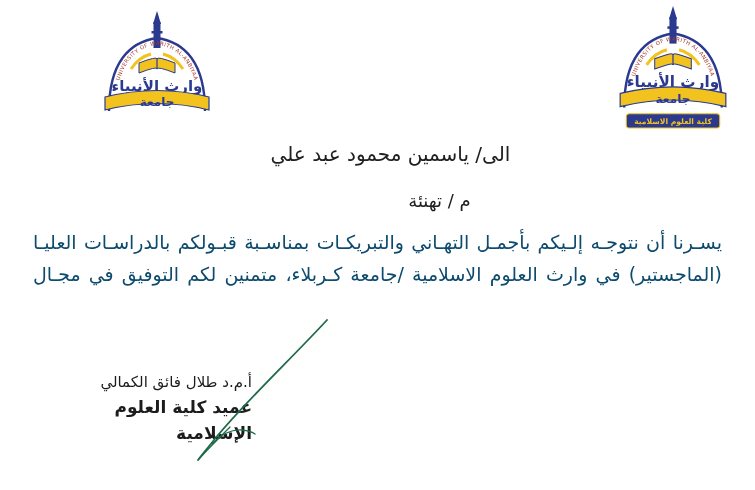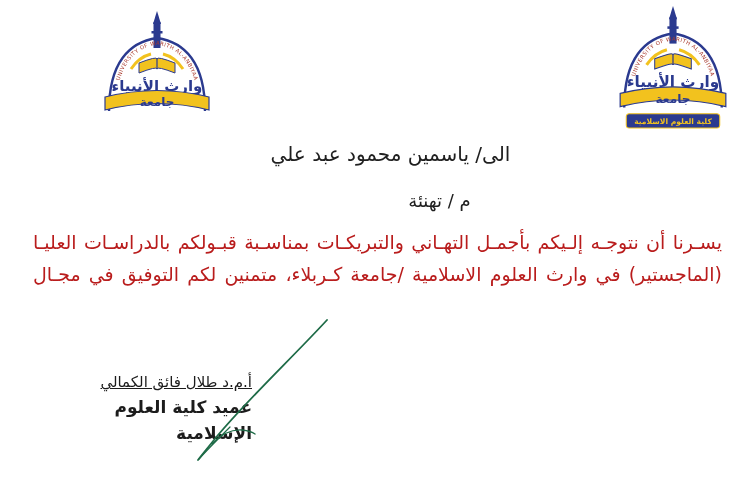--- a/index.html
+++ b/index.html
@@ -16,31 +16,31 @@
     text-align:center;font-size:20px;direction:rtl;
     transform:translateX(13px);color:#202020;
   }
   .subject{
     position:absolute;left:0;right:0;top:190px;
     text-align:center;font-size:18px;direction:rtl;
     transform:translateX(62px);color:#202020;
   }
   .body-text{
     position:absolute;left:33px;right:33px;top:226px;
-    direction:rtl;font-size:19px;line-height:32px;color:#b91c1c;
+    direction:rtl;font-size:19px;line-height:32px;color:#0c4a6e;
   }
   .body-line{
     text-align:justify;text-align-last:justify;
     white-space:nowrap;overflow:hidden;
   }
   .sig-block{
     position:absolute;left:70px;top:370px;width:182px;
     direction:rtl;text-align:right;color:#1c1c1c;
   }
-  .sig-name{font-size:15px;line-height:24px;text-decoration:underline;}
+  .sig-name{font-size:15px;line-height:24px;}
   .sig-title{font-size:17px;font-weight:700;line-height:26px;}
   .signature-overlay{
     position:absolute;left:0;top:0;width:755px;height:490px;
     pointer-events:none;
   }
 </style>
 </head>
 <body>
 
 <div class="page">

